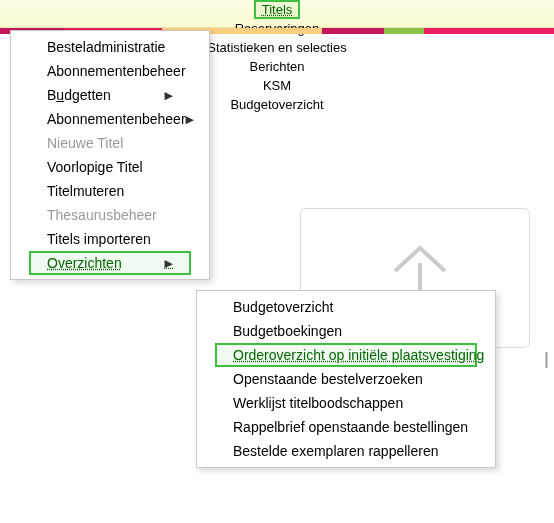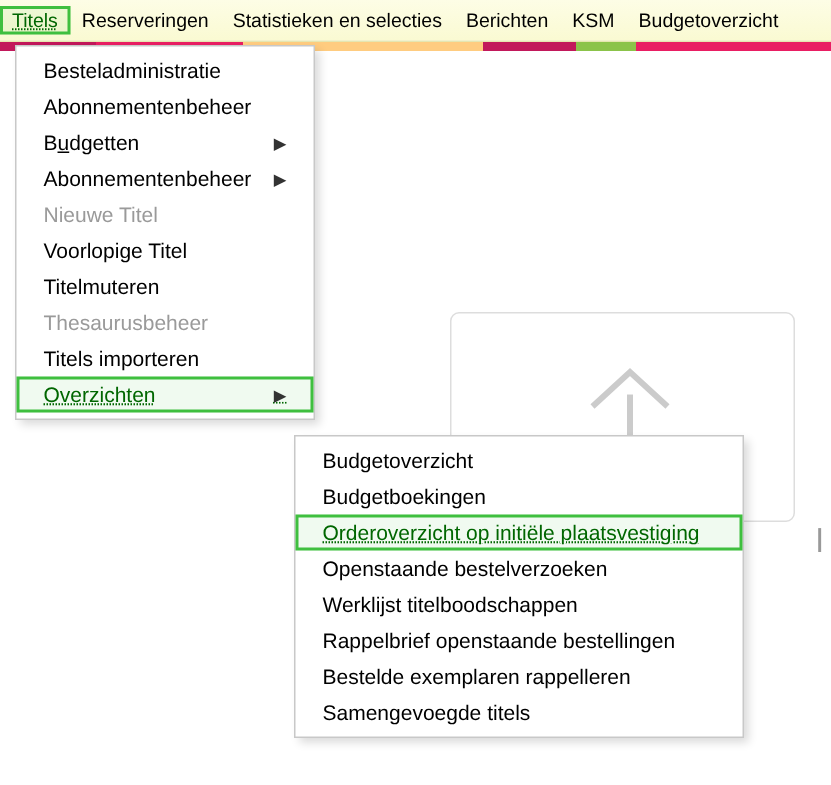--- a/index.html
+++ b/index.html
@@ -11,20 +11,21 @@
     background: #fff;
     overflow: hidden;
     position: relative;
   }
   .menubar {
     display: flex;
     background: linear-gradient(#fdfde6, #fafad2);
     height: 28px;
     align-items: center;
     border-bottom: 1px solid #e6e6b0;
+    flex-direction: column;
   }
   .menubar-item {
     padding: 2px 8px;
     font-size: 13px;
     color: #000;
     white-space: nowrap;
   }
   .menubar-item.active {
     border: 2px solid #3fbf3f;
     background: rgba(63,191,63,0.08);
@@ -35,21 +36,21 @@
   .colorbar {
     height: 6px;
     display: flex;
     width: 100%;
   }
   .dropdown, .submenu {
     position: absolute;
     background: #fff;
     border: 1px solid #c8c8c8;
     box-shadow: 3px 3px 6px rgba(0,0,0,0.15);
-    padding: 4px 0;
+    padding: 4px 18px;
   }
   .dropdown {
     top: 30px;
     left: 10px;
     width: 200px;
   }
   .submenu {
     top: 290px;
     left: 196px;
     width: 300px;
@@ -174,16 +175,13 @@
     </div>
   <div class="menu-item">
       <span>Werklijst titelboodschappen</span>
     </div>
   <div class="menu-item">
       <span>Rappelbrief openstaande bestellingen</span>
     </div>
   <div class="menu-item">
       <span>Bestelde exemplaren rappelleren</span>
     </div>
-  <div class="menu-item">
-      <span>Samengevoegde titels</span>
-    </div>
 </div>
 
 </body></html>

